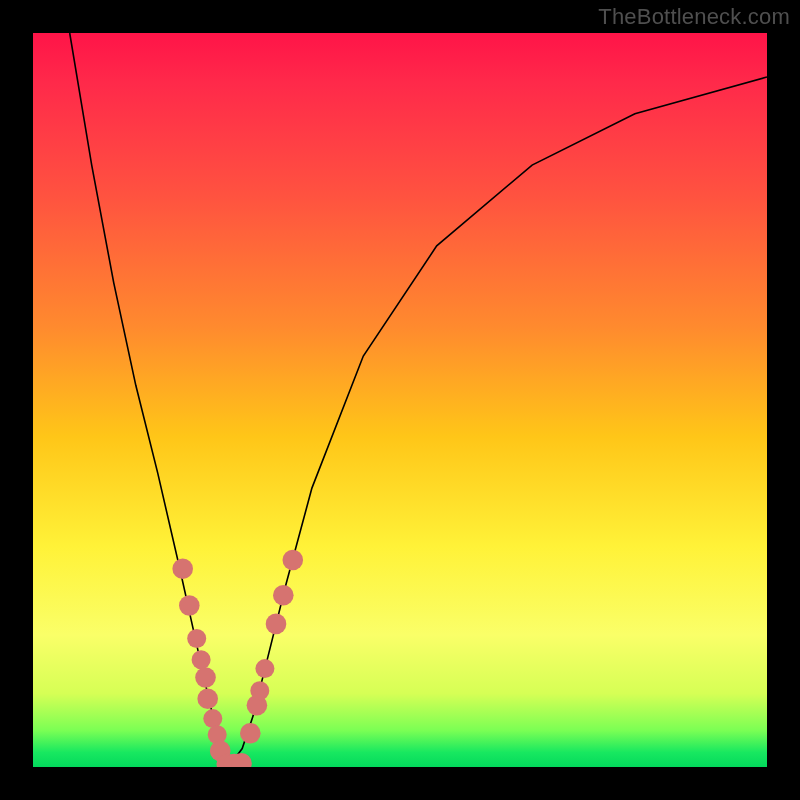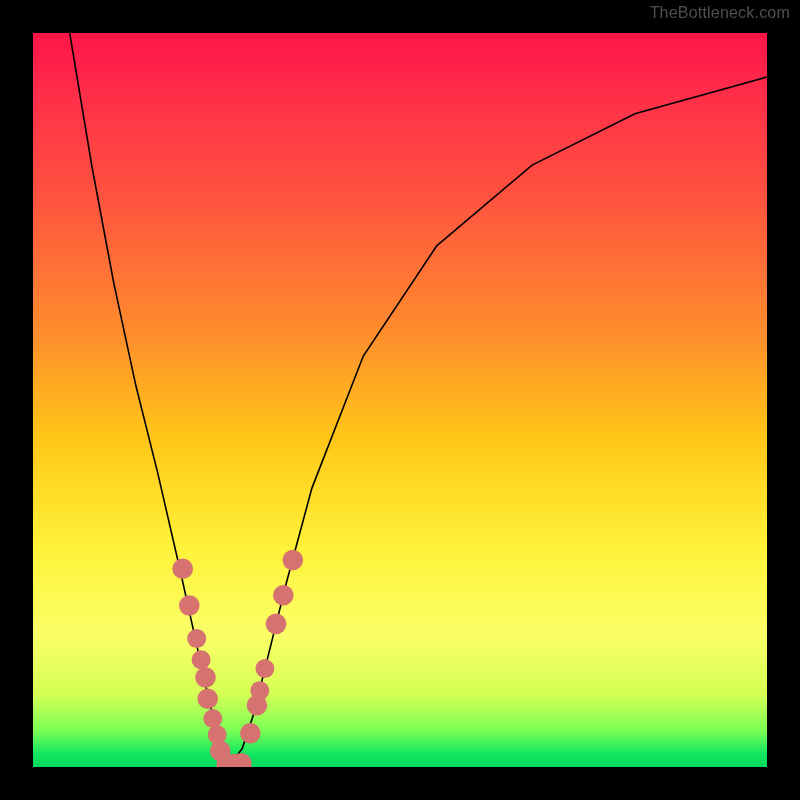--- a/index.html
+++ b/index.html
@@ -15,21 +15,21 @@
     position: relative;
     width: 800px;
     height: 800px;
     background: #000;
   }
   .watermark {
     position: absolute;
     top: 4px;
     right: 10px;
     color: #4f4f4f;
-    font-size: 16px;
+    font-size: 22px;
     font-weight: 500;
     letter-spacing: 0.2px;
     z-index: 20;
   }
   .plot-area {
     position: absolute;
     left: 33px;
     top: 33px;
     width: 734px;
     height: 734px;

